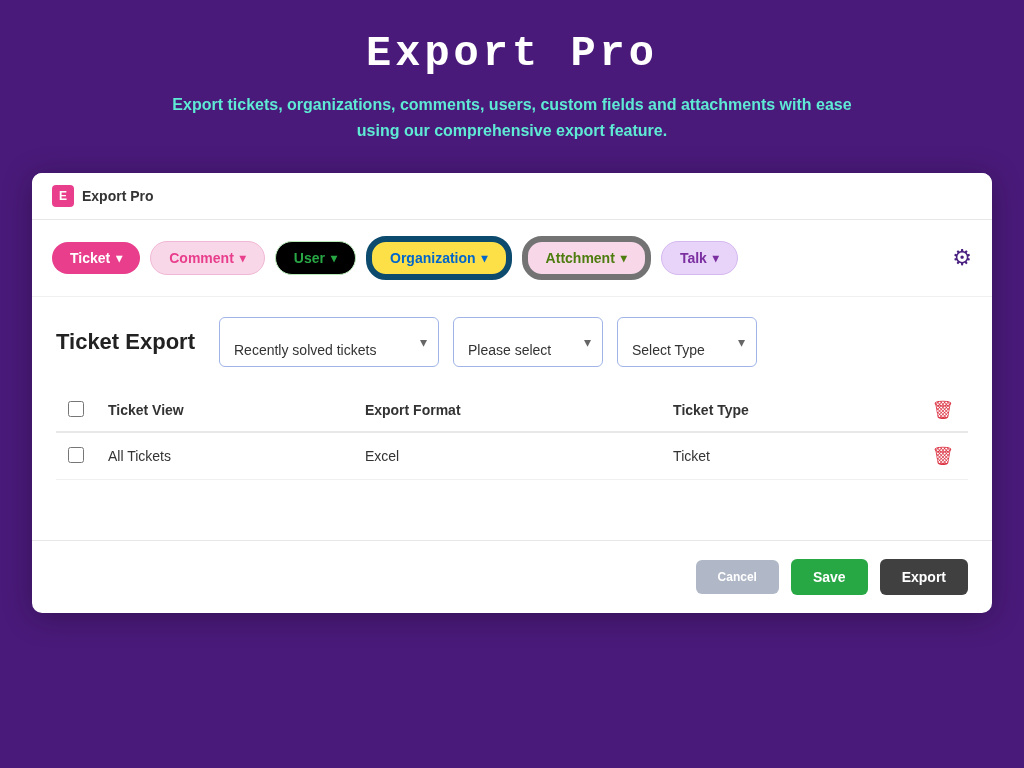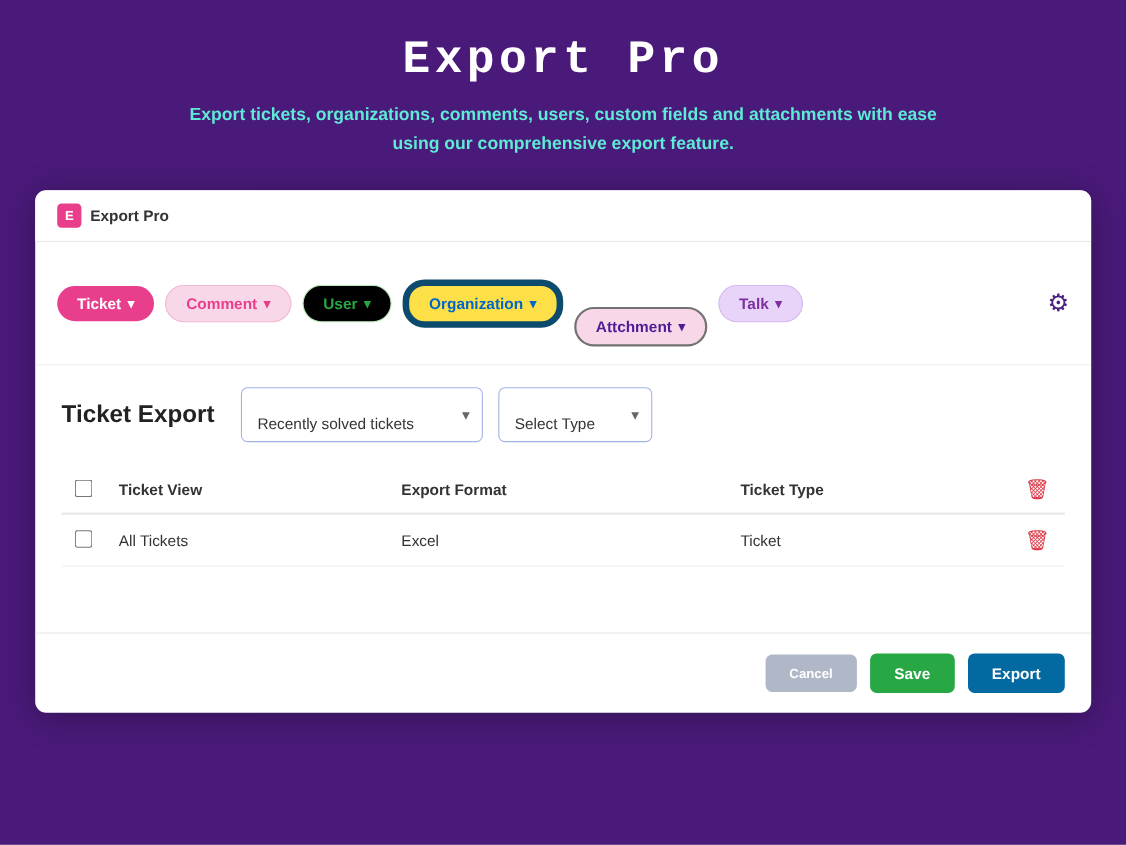--- a/index.html
+++ b/index.html
@@ -95,23 +95,22 @@
       color: #28a745;
       border: 1px solid #b8e8b8;
     }
     .nav-btn-organization {
       background: #fde047;
       color: #0066cc;
       border: 6px solid #0c4a6e;
     }
     .nav-btn-attachment {
       background: #f8d7e8;
-      color: #4c1d95;
-      border: 2px solid #737373;
-      margin-top: 43px;
+      color: #4d7c0f;
+      border: 6px solid #737373;
     }
     .nav-btn-talk {
       background: #e8d4f8;
       color: #7b2fa0;
       border: 1px solid #d4b8f0;
     }
     .nav-spacer { flex: 1; }
     .gear-icon {
       font-size: 22px;
       color: #4a2080;
@@ -232,21 +231,21 @@
       background: #28a745;
       color: white;
       border: none;
       border-radius: 6px;
       padding: 10px 22px;
       font-size: 14px;
       font-weight: 600;
       cursor: pointer;
     }
     .btn-export {
-      background: #0369a1;
+      background: #404040;
       color: white;
       border: none;
       border-radius: 6px;
       padding: 10px 22px;
       font-size: 14px;
       font-weight: 600;
       cursor: pointer;
     }
     .chevron-down {
       font-size: 12px;
@@ -302,20 +301,28 @@
       <div class="dropdown-wrapper">
         <select class="dropdown-select select-ticket-view">
           <option>Recently solved tickets</option>
           <option>All Tickets</option>
           <option>Open Tickets</option>
           <option>Pending Tickets</option>
           <option>Solved Tickets</option>
         </select>
       </div>
 
+      <div class="dropdown-wrapper">
+        <select class="dropdown-select select-please">
+          <option>Please select</option>
+          <option>Excel</option>
+          <option>CSV</option>
+          <option>JSON</option>
+        </select>
+      </div>
 
       <div class="dropdown-wrapper">
         <select class="dropdown-select select-type">
           <option>Select Type</option>
           <option>Ticket</option>
           <option>Comment</option>
           <option>User</option>
         </select>
       </div>
     </div>

